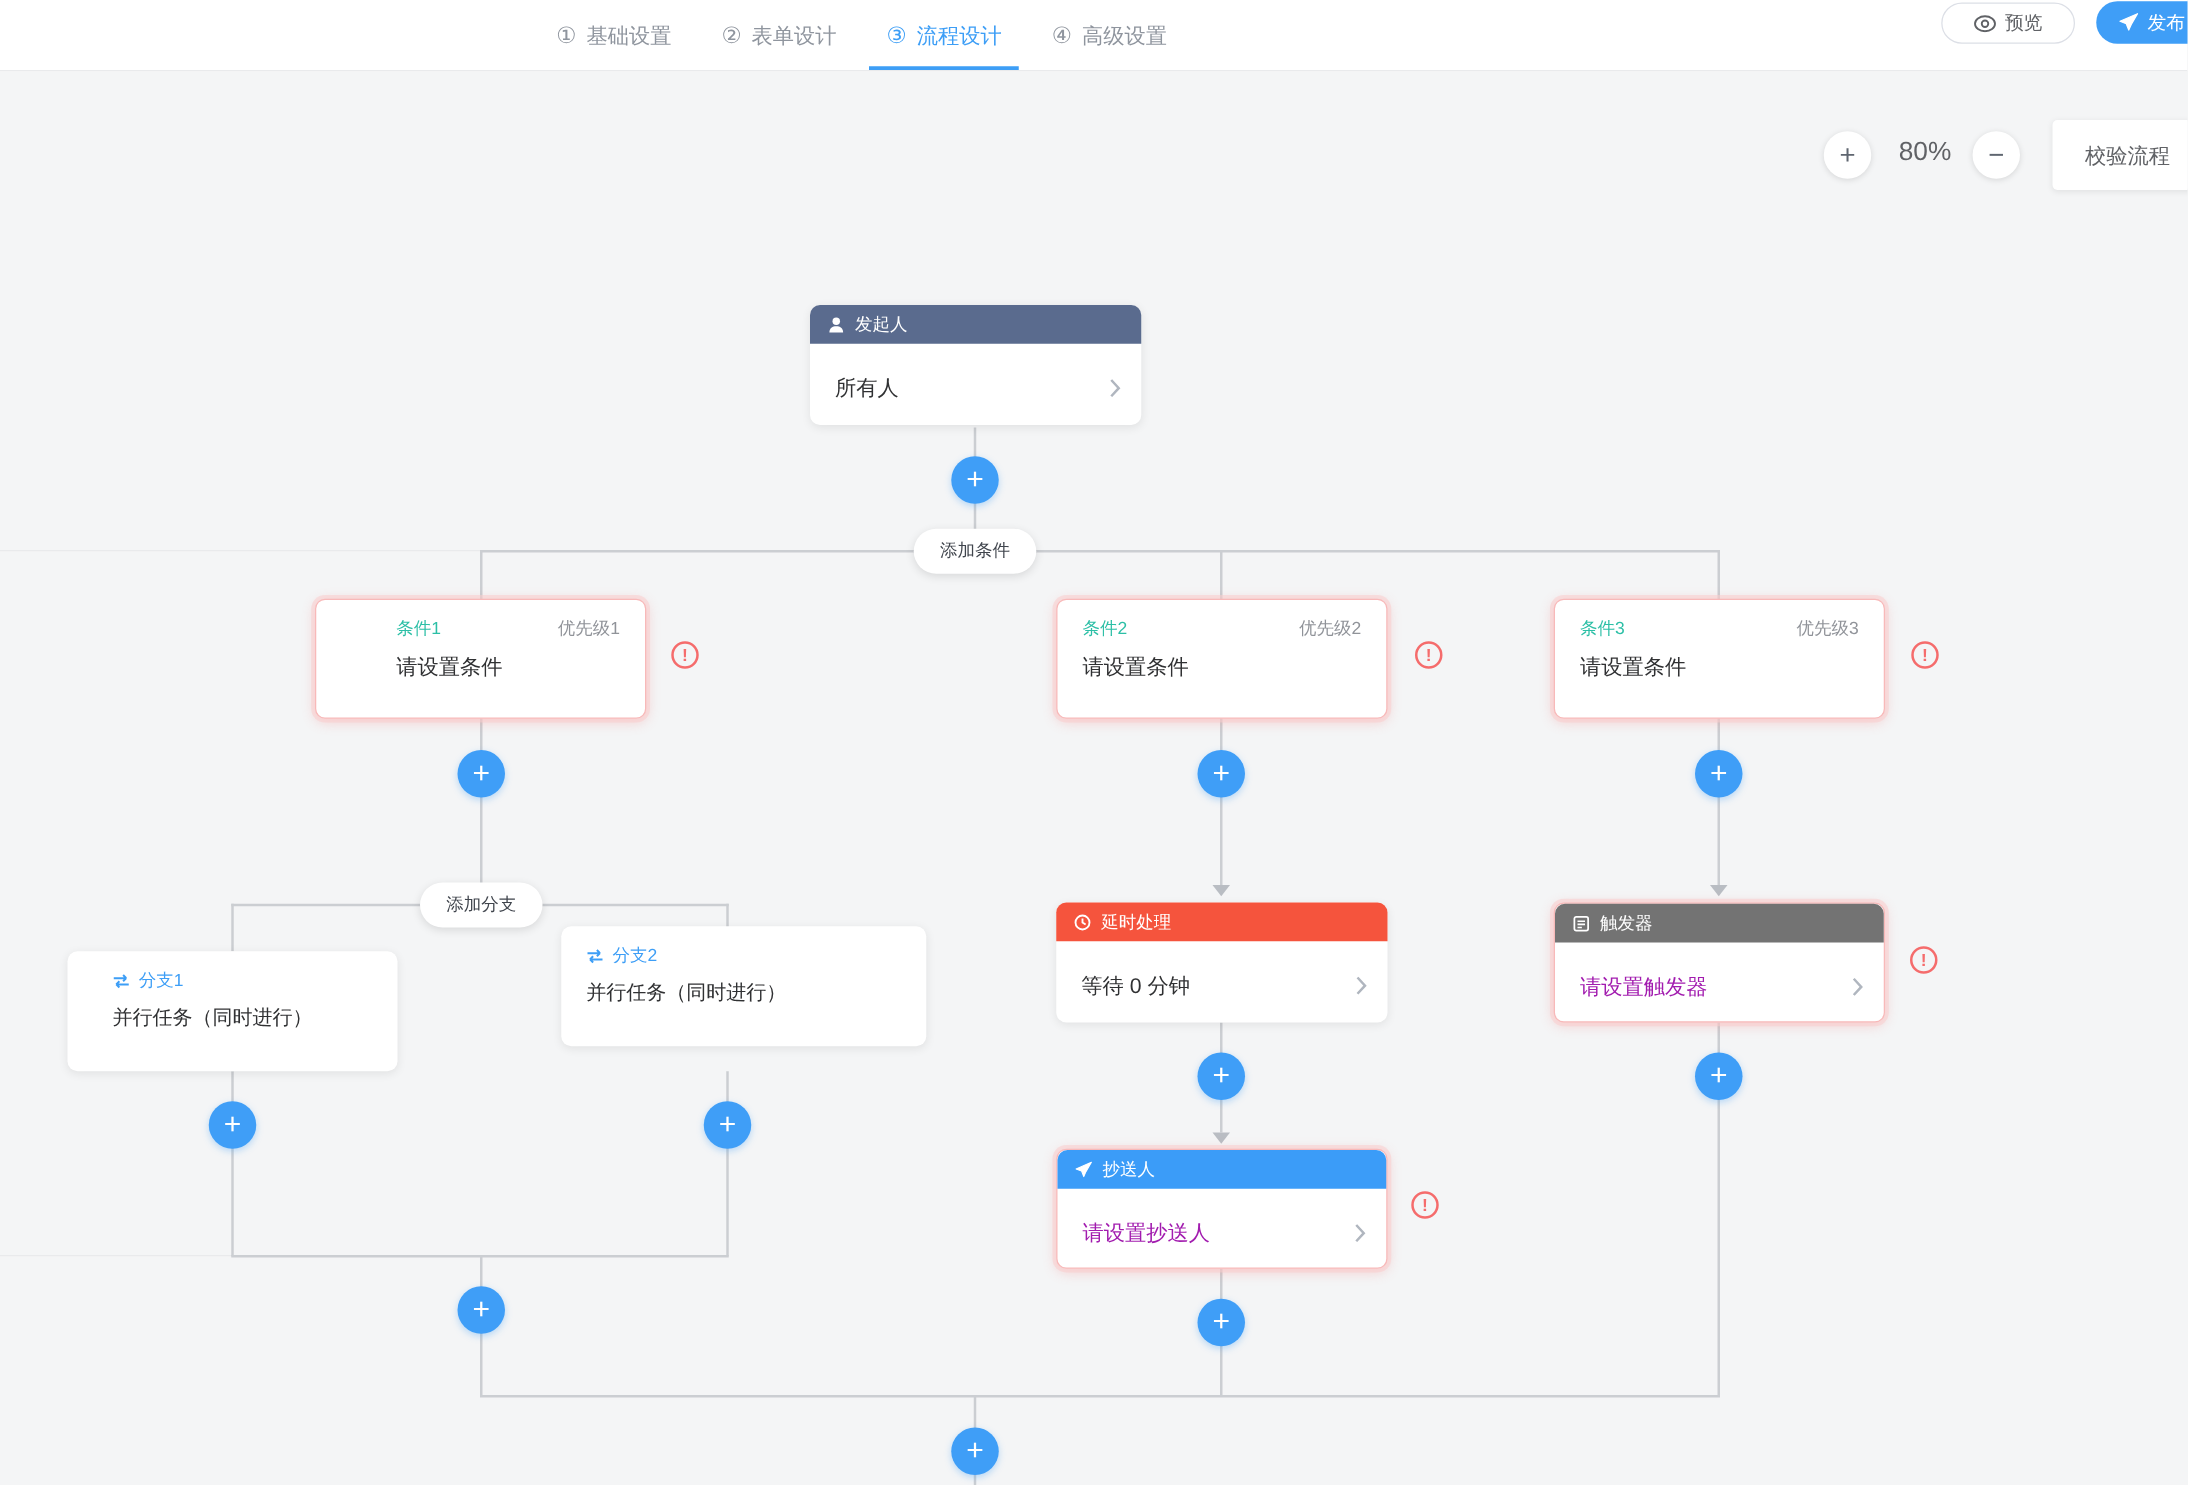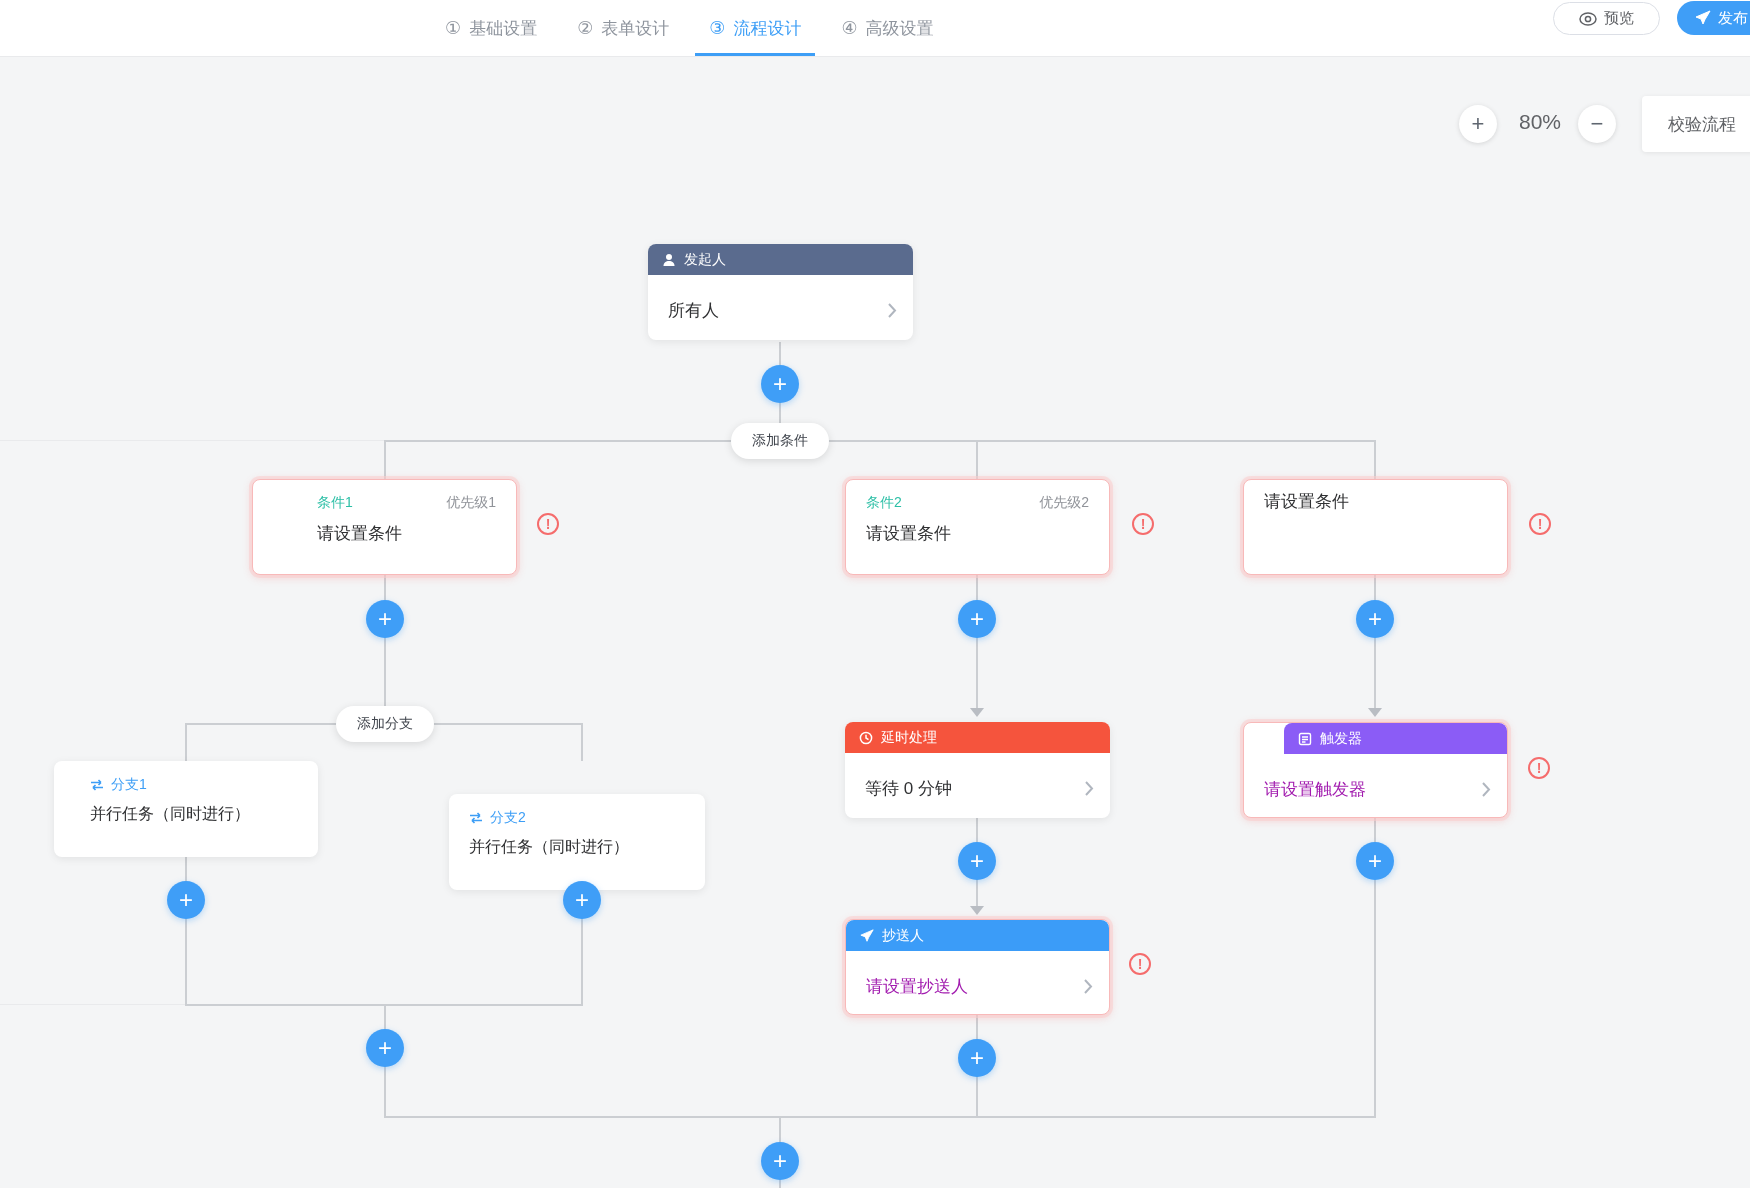--- a/index.html
+++ b/index.html
@@ -227,20 +227,24 @@
     <span class="cond-title">条件2</span>
     <span class="cond-priority">优先级2</span>
   </div>
   <div class="card-body cond-body placeholder">请设置条件</div>
 </div>
 <div class="warn-icon" style="left:1132px; top:513px;">
     <span>!</span>
   </div>
 
 <div class="node warn" style="left:1243px; top:479px;">
+  <div class="card-title-row">
+    <span class="cond-title">条件3</span>
+    <span class="cond-priority">优先级3</span>
+  </div>
   <div class="card-body cond-body placeholder">请设置条件</div>
 </div>
 <div class="warn-icon" style="left:1529px; top:513px;">
     <span>!</span>
   </div>
 
 <div class="plus-btn" style="left:366px; top:600px;">
     <span>+</span>
   </div>
 <div class="plus-btn" style="left:958px; top:600px;">
@@ -260,21 +264,21 @@
       <svg width="14" height="12" viewBox="0 0 14 12">
         <path d="M1 3.5 H11 M11 3.5 L8.5 1 M11 3.5 L8.5 6" fill="none" stroke="#3d9ef6" stroke-width="1.6"></path>
         <path d="M13 8.5 H3 M3 8.5 L5.5 6 M3 8.5 L5.5 11" fill="none" stroke="#3d9ef6" stroke-width="1.6"></path>
       </svg>
       <span>分支1</span>
     </span>
   </div>
   <div class="card-body">并行任务（同时进行）</div>
 </div>
 
-<div class="node" style="left:449px; top:794px; width:256px;">
+<div class="node" style="left:449px; top:741px; width:292px;">
   <div class="card-title-row" style="padding-top:15px;">
     <span class="branch-title">
       <svg width="14" height="12" viewBox="0 0 14 12">
         <path d="M1 3.5 H11 M11 3.5 L8.5 1 M11 3.5 L8.5 6" fill="none" stroke="#3d9ef6" stroke-width="1.6"></path>
         <path d="M13 8.5 H3 M3 8.5 L5.5 6 M3 8.5 L5.5 11" fill="none" stroke="#3d9ef6" stroke-width="1.6"></path>
       </svg>
       <span>分支2</span>
     </span>
   </div>
   <div class="card-body">并行任务（同时进行）</div>
@@ -304,21 +308,21 @@
       <polyline points="2,2 8,8.5 2,15" fill="none" stroke="#b0b6bf" stroke-width="2"></polyline>
     </svg>
   </div>
 </div>
 
 <div class="plus-btn" style="left:958px; top:842px;">
     <span>+</span>
   </div>
 
 <div class="node warn" style="left:1243px; top:722px;">
-  <div class="node-header" style="background:#8b5cf6;margin-left:40px;">
+  <div class="node-header" style="background:#737373;">
     <svg width="14" height="14" viewBox="0 0 14 14">
       <rect x="1.5" y="1.5" width="11" height="11" rx="1.5" fill="none" stroke="#fff" stroke-width="1.4"></rect>
       <path d="M4 5 H10 M4 7.5 H10 M4 10 H7.5" stroke="#fff" stroke-width="1.3"></path>
     </svg>
     <span>触发器</span>
   </div>
   <div class="node-body">
     <span class="grow placeholder">请设置触发器</span>
     <svg class="chev" width="10" height="17" viewBox="0 0 10 17">
       <polyline points="2,2 8,8.5 2,15" fill="none" stroke="#b0b6bf" stroke-width="2"></polyline>

